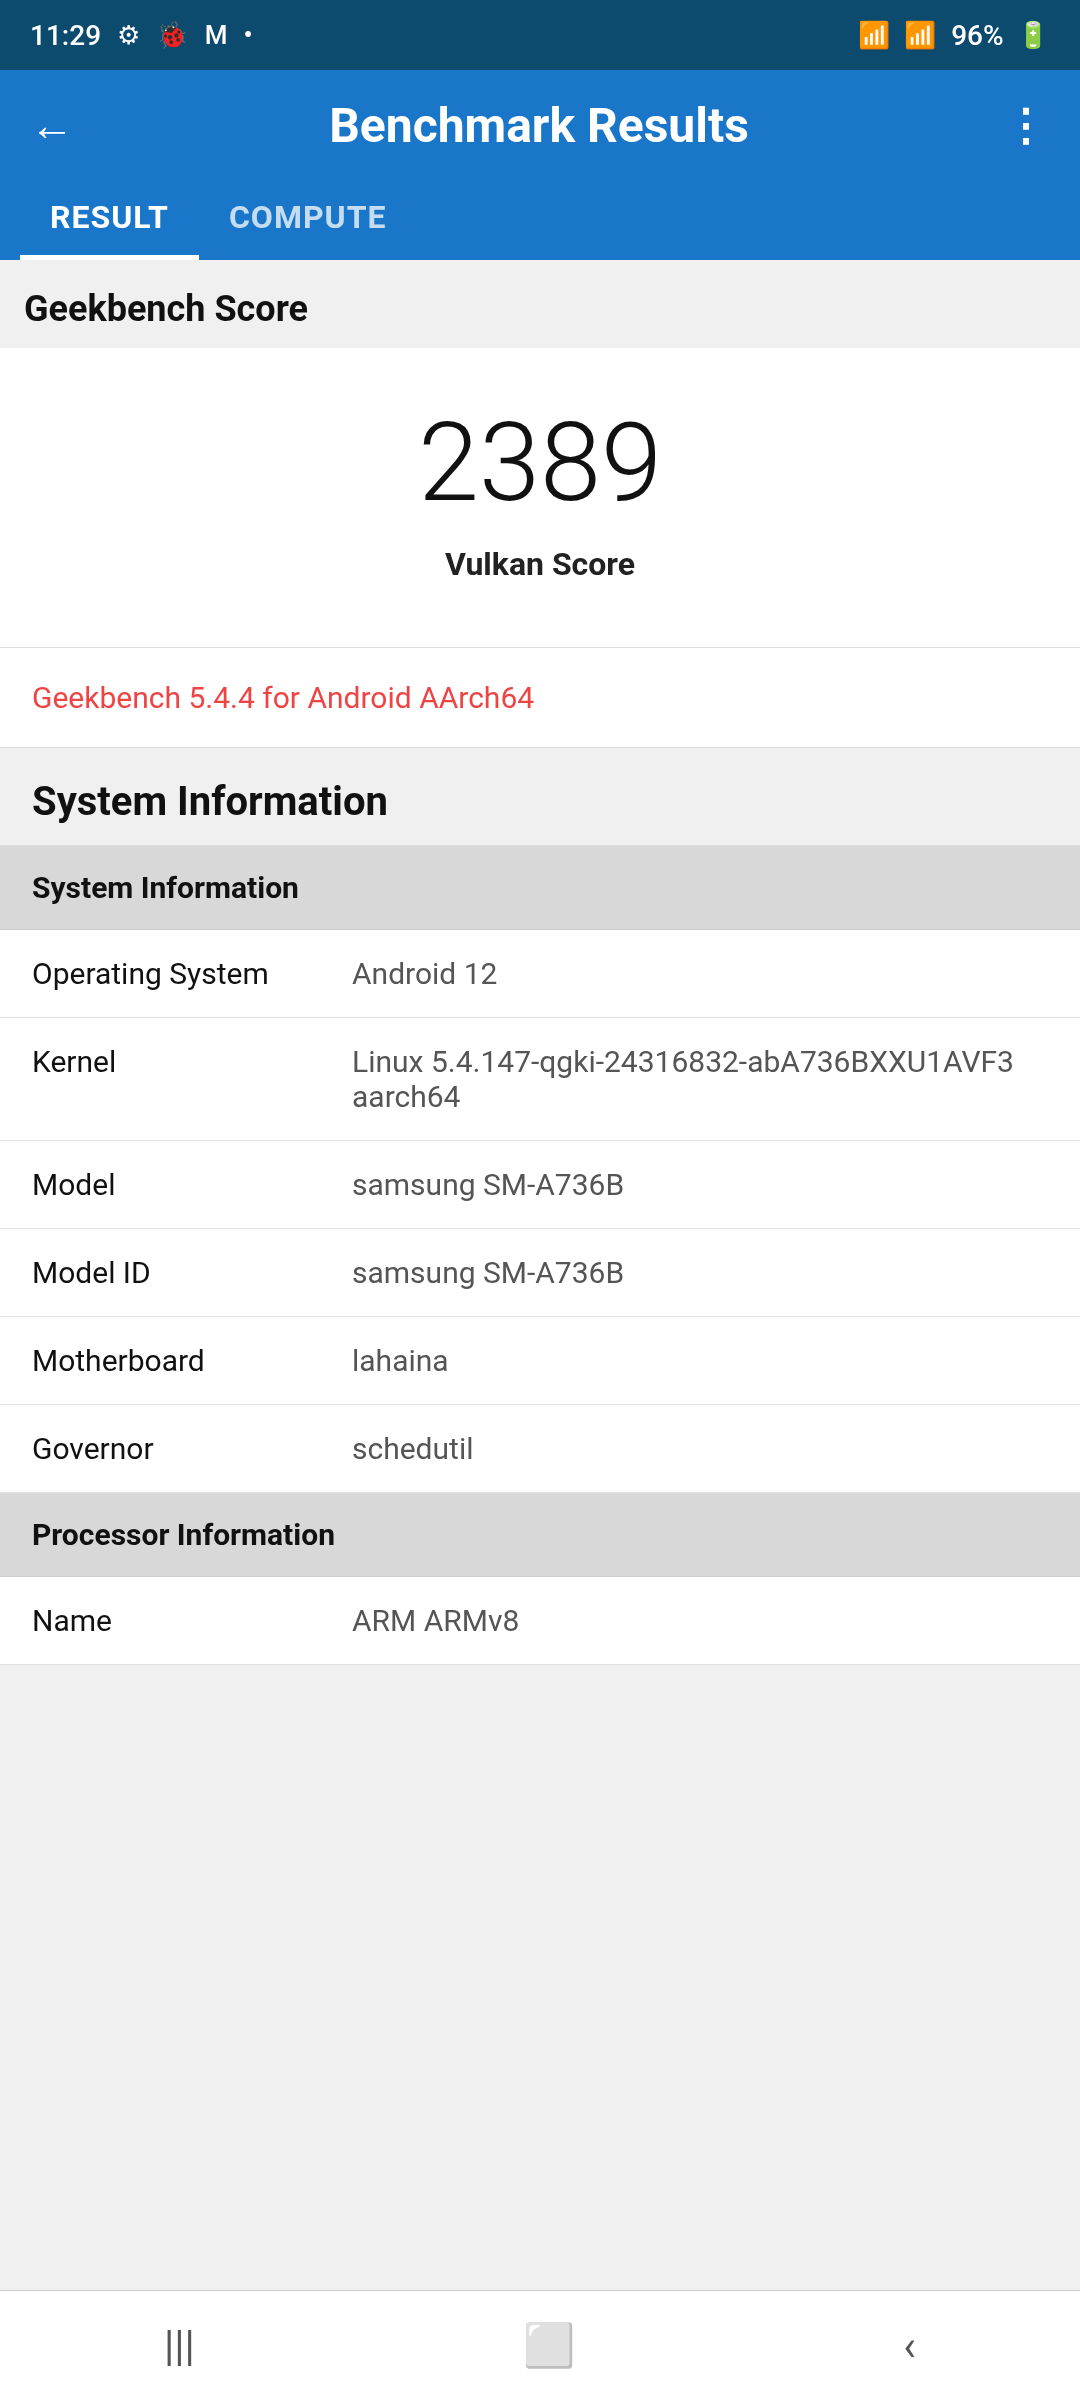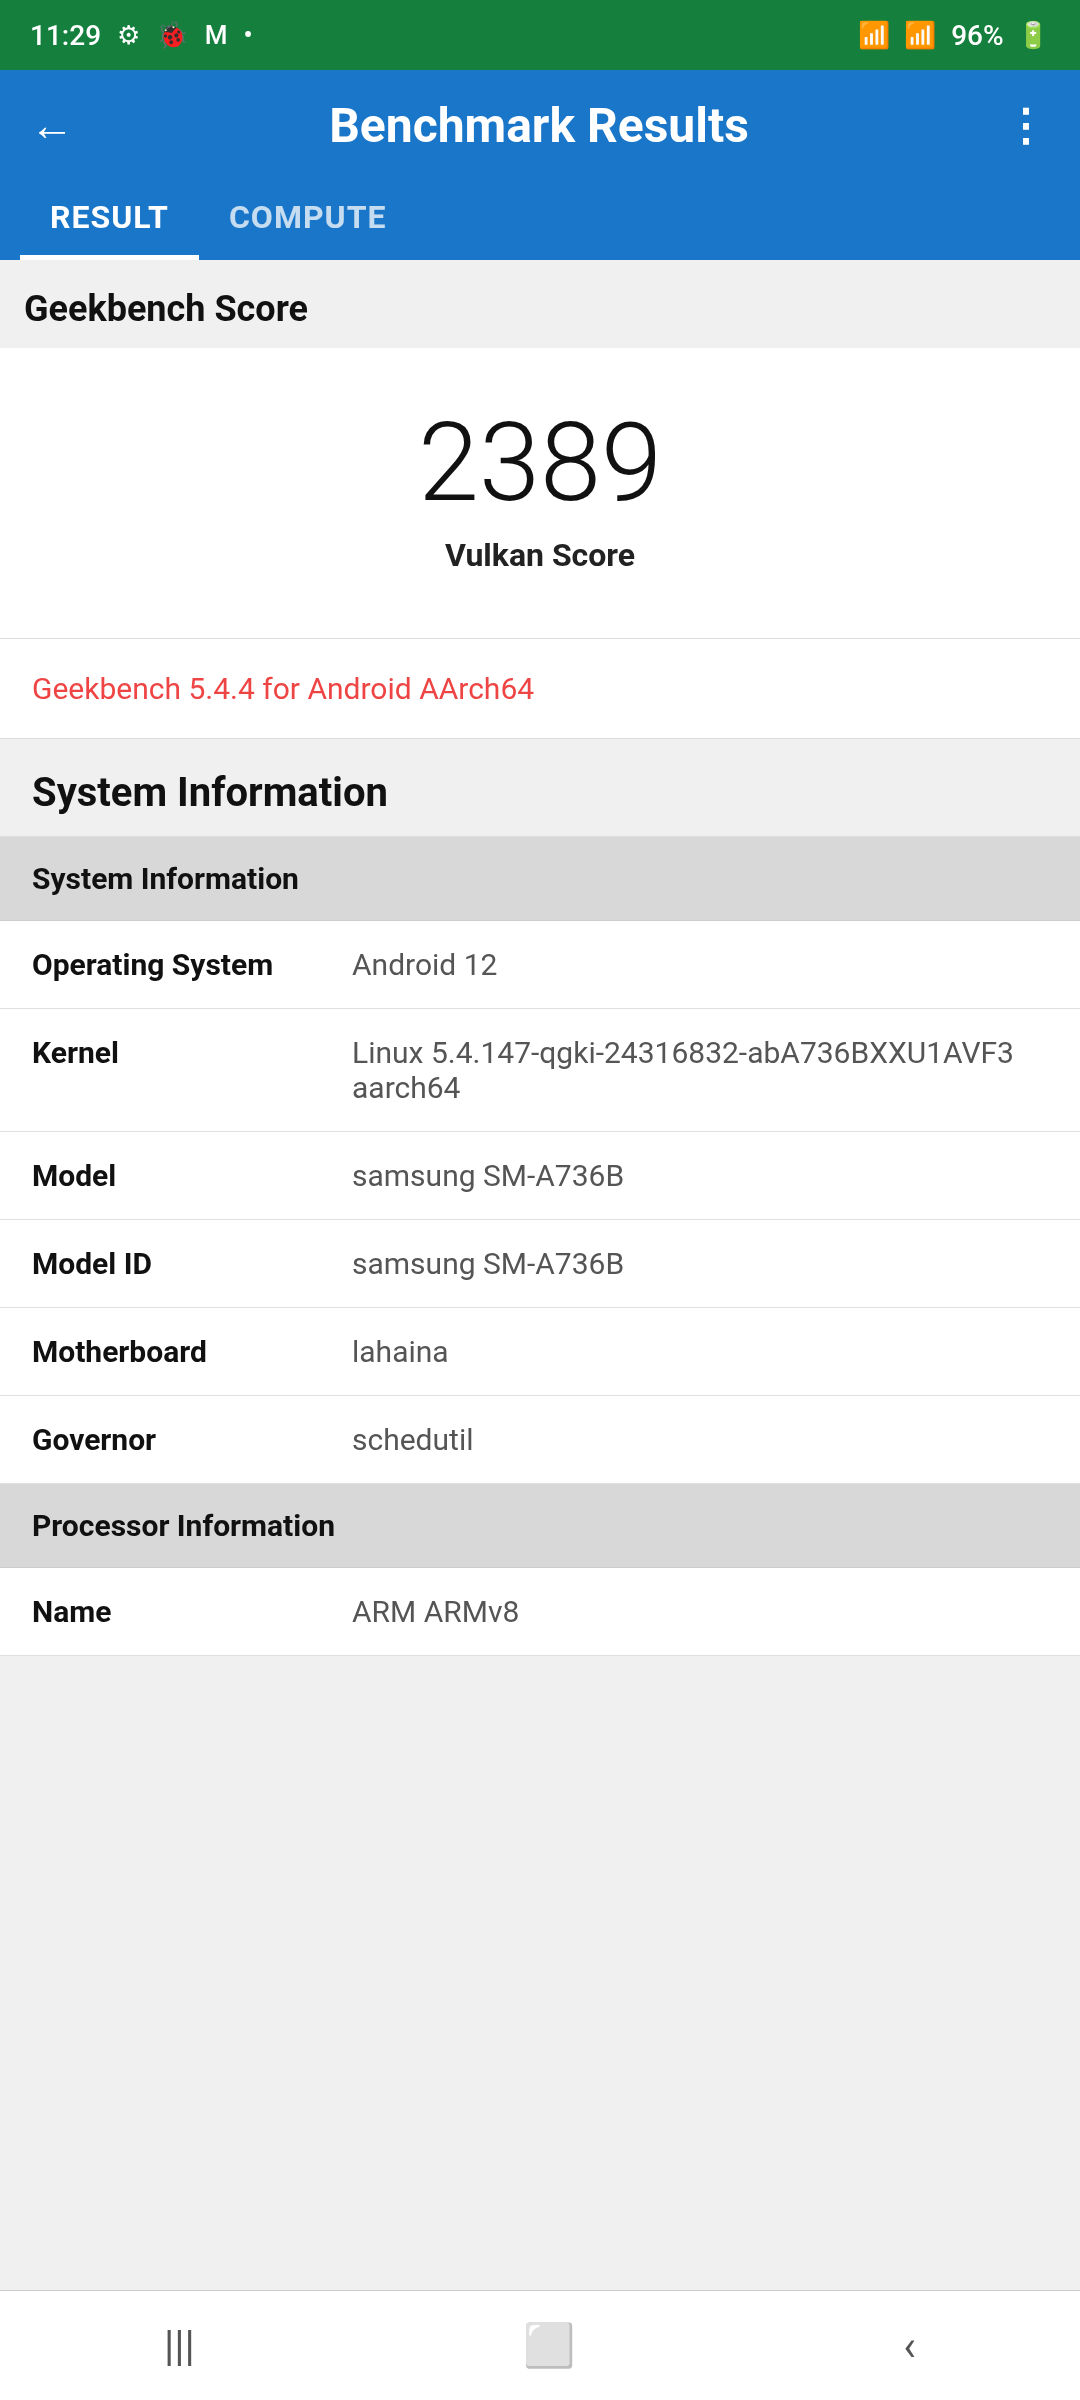--- a/index.html
+++ b/index.html
@@ -8,21 +8,21 @@
     body {
       width: 1080px;
       min-height: 2400px;
       font-family: 'Roboto', Arial, sans-serif;
       background: #f0f0f0;
       overflow-x: hidden;
     }
 
     
     .status-bar {
-      background: #15803d;
+      background: #0c4a6e;
       height: 70px;
       display: flex;
       align-items: center;
       justify-content: space-between;
       padding: 0 30px;
       color: white;
       font-size: 28px;
       font-weight: 500;
     }
 
@@ -127,21 +127,21 @@
       font-size: 110px;
       font-weight: 300;
       color: #111;
       line-height: 1;
     }
 
     .score-label {
       font-size: 32px;
       font-weight: bold;
       color: #222;
-      margin-top: 18px;
+      margin-top: 27px;
     }
 
     
     .info-row {
       background: #fff;
       padding: 32px;
       border-bottom: 1px solid #ddd;
     }
 
     .info-text {
@@ -186,21 +186,21 @@
       border-bottom: 1px solid #e0e0e0;
       background: #fff;
     }
 
     .info-table-row:nth-child(even) {
       background: #fff;
     }
 
     .row-label {
       font-size: 30px;
-      font-weight: bold;
+      font-weight: normal;
       color: #111;
       min-width: 320px;
       flex-shrink: 0;
     }
 
     .row-value {
       font-size: 30px;
       color: #555;
       flex: 1;
     }

